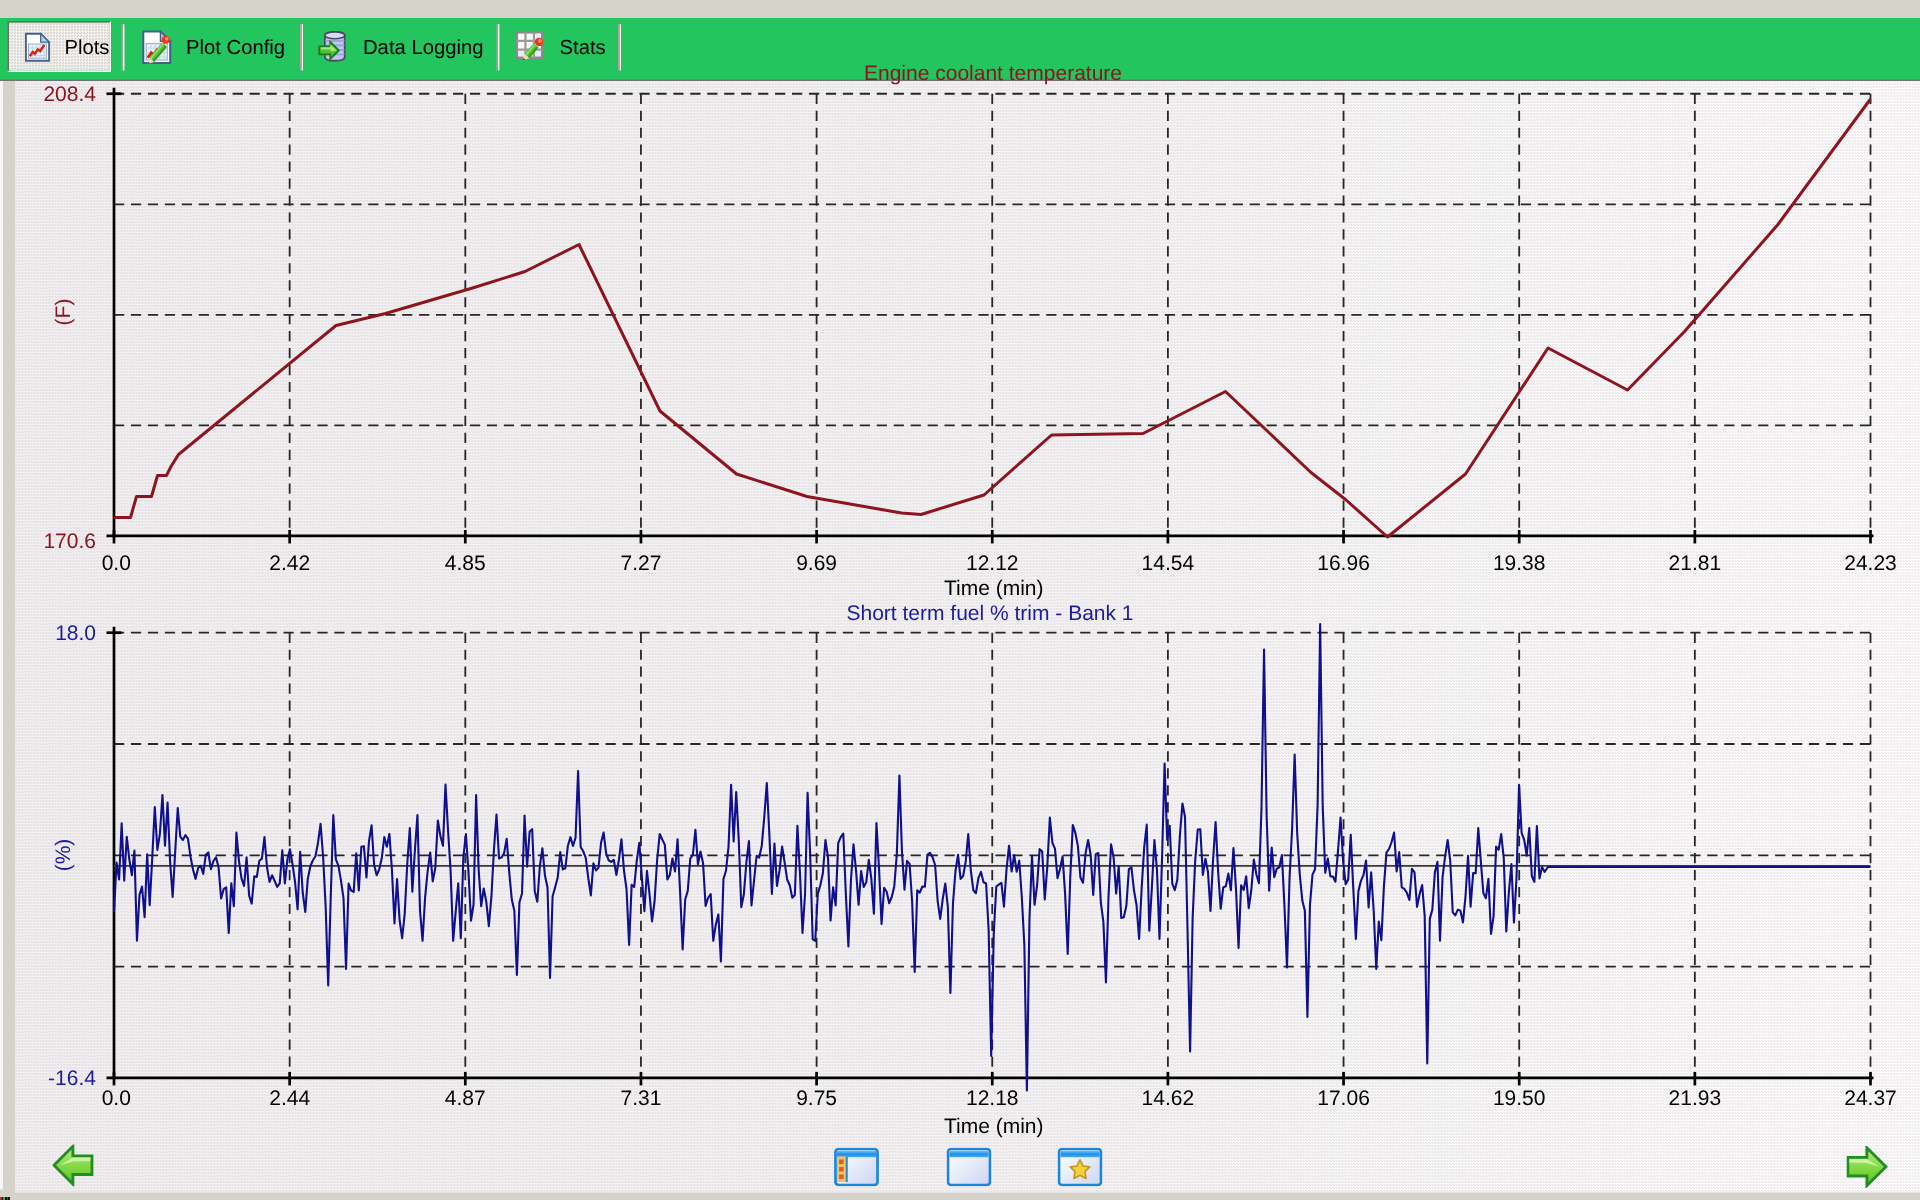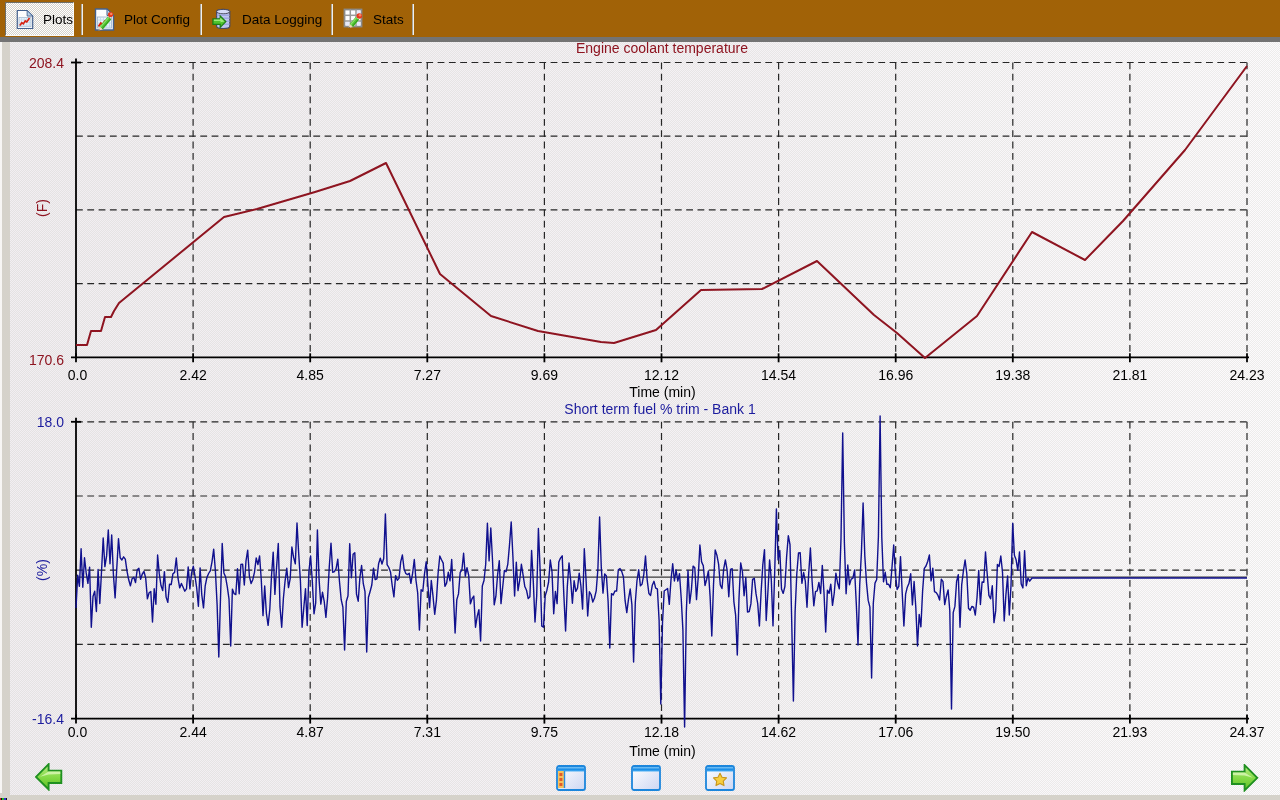--- a/index.html
+++ b/index.html
@@ -1,16 +1,16 @@
 <!DOCTYPE html>
 <html><head><meta charset="utf-8">
 <style>
 * { margin:0; padding:0; box-sizing:border-box }
 html,body { width:1280px; height:800px; overflow:hidden; font-family:"Liberation Sans", sans-serif; background:#d5d2ca }
-#toolbar { position:absolute; left:0; top:0; width:1280px; height:42px; background:#a16207; border-bottom:5px solid #737373 }
+#toolbar { position:absolute; left:0; top:12px; width:1280px; height:42px; background:#22c55e; border-bottom:1px solid #737373 }
 .tbtn { position:absolute; top:2px; height:34px; display:flex; align-items:center; color:#000; font-size:13.5px }
 .tbtn svg { margin-right:9px }
 #b1 { left:5px; width:69px; padding-left:10px;
   background-image: conic-gradient(#ffffff 90deg, #d5d2ca 90deg 180deg, #ffffff 180deg 270deg, #d5d2ca 270deg);
   background-size: 2px 2px;
   border-top:1.5px solid #6e6e68; border-left:1.5px solid #6e6e68;
   border-bottom:1.5px solid #fbfbf9; border-right:1.5px solid #fbfbf9; }
 #b2 { left:94px } #b3 { left:212px } #b4 { left:343px }
 .sep { position:absolute; top:4px; height:31px; width:0; border-left:1px solid #a6a39b; border-right:1px solid #f2f0ec }
 #panel { position:absolute; left:10px; top:42px; width:1270px; height:753px;

